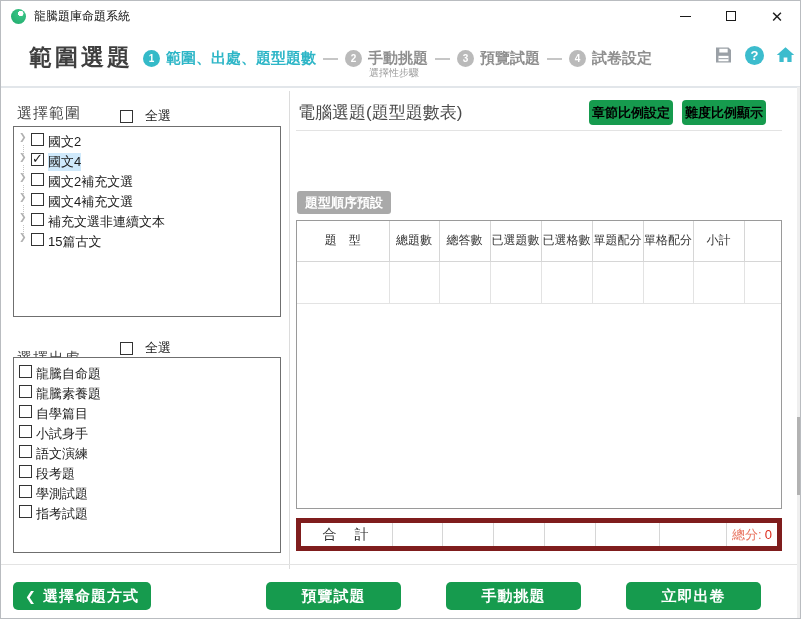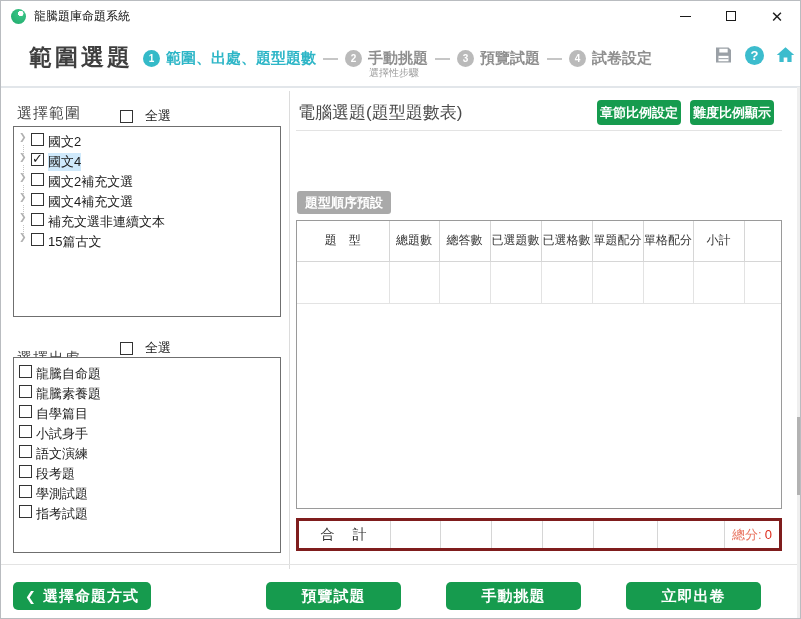--- a/index.html
+++ b/index.html
@@ -53,36 +53,36 @@
   .tree-item,.src-item{ display:flex; align-items:flex-start; height:20px; padding-left:5px; }
   .expander{ width:12px; position:relative; color:#b0b0b0; font-size:9px; line-height:1; flex:0 0 auto; }
   .expander::before{ content:"❯"; }
   .tree-item:not(:last-child) .expander::after{ content:""; position:absolute; left:4px; top:12px;
     height:9px; border-left:1px dotted #c4c4c4; }
   .item-label{ font-size:13px; color:#1b1b1b; margin-left:4px; white-space:nowrap; }
   .item-label.selected{ background:#cfe9fb; }
   .col-divider{ position:absolute; left:288px; top:90px; width:1px; height:478px; background:#dcdcdc; }
   
   .main-title{ position:absolute; left:297px; top:100px; font-size:17px; color:#4a4a4a; }
-  .btn-green{ position:absolute; height:25px; background:#169b4e; color:#ffffff; font-size:13px;
+  .btn-green{ position:absolute; height:25px; background:#169b4e; color:#000000; font-size:13px;
     font-weight:bold; border:none; border-radius:4px; display:flex; align-items:center;
-    justify-content:center; font-family:inherit;margin-left:8px; }
+    justify-content:center; font-family:inherit; }
   .main-title-divider{ position:absolute; left:295px; top:129px; width:486px; height:1px; background:#e3e3e3; }
   .btn-gray{ position:absolute; left:296px; top:190px; width:94px; height:23px; background:#a9a9a9;
     color:#fff; font-size:13px; font-weight:bold; border:none; border-radius:3px;
     display:flex; align-items:center; justify-content:center; font-family:inherit; }
   .table-wrap{ position:absolute; left:295px; top:219px; width:486px; height:289px;
     border:1px solid #9a9a9a; background:#fff; }
   table.qtable{ border-collapse:collapse; width:100%; table-layout:fixed; }
   .qtable th{ height:40px; font-size:12px; font-weight:normal; color:#333; text-align:center;
     border-right:1px solid #d6d6d6; border-bottom:1px solid #d6d6d6; overflow:hidden; white-space:nowrap; padding:0; }
   .qtable td{ height:42px; border-right:1px solid #e3e3e3; border-bottom:1px solid #e3e3e3; }
   .qtable th:last-child,.qtable td:last-child{ border-right:none; }
   .totals{ position:absolute; left:295px; top:517px; width:486px; height:33px;
-    border:3px solid #7f1d1d; background:#fff; display:flex; }
+    border:5px solid #7f1d1d; background:#fff; display:flex; }
   .tcell{ height:100%; border-right:1px solid #d6d6d6; display:flex; align-items:center;
     justify-content:center; font-size:13px; color:#333; }
   .tcell:last-child{ border-right:none; }
   .total-label{ font-size:14px; letter-spacing:2px; }
   .score-label{ color:#e8735f; font-size:13px; }
   .score-value{ color:#dd2b1b; font-size:13px; margin-left:3px; }
   
   .footer-divider{ position:absolute; left:0; top:563px; width:100%; height:1px; background:#e3e3e3; }
   .btn-footer{ position:absolute; top:581px; height:28px; background:#169b4e; color:#fff;
     font-size:15px; font-weight:bold; border:none; border-radius:5px; display:flex;

